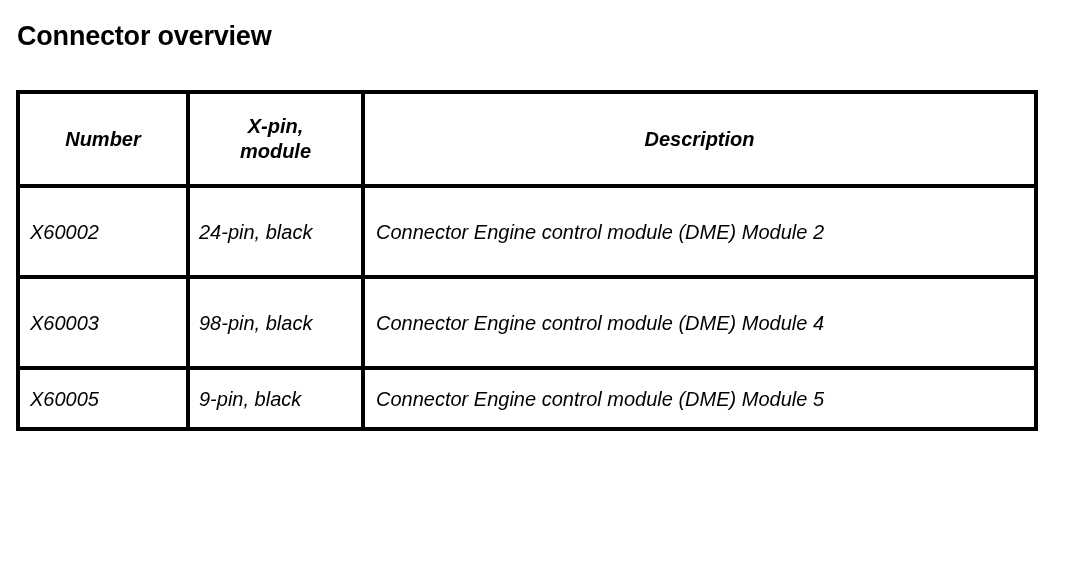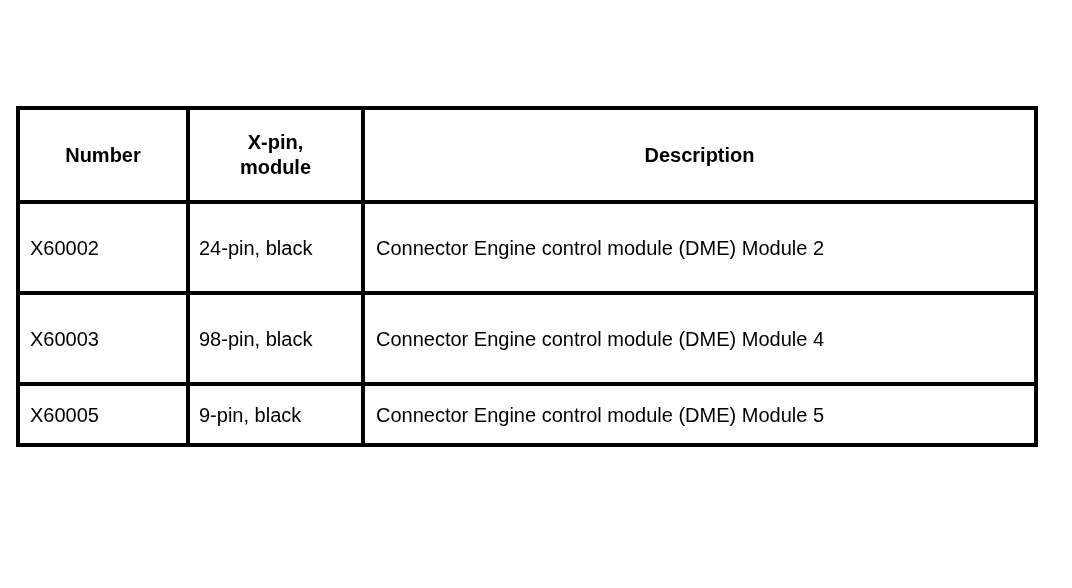--- a/index.html
+++ b/index.html
@@ -32,22 +32,23 @@
     font-weight: bold;
     line-height: 32px;
     letter-spacing: -0.2px;
     white-space: nowrap;
     color: #000000;
   }
 
   .table-wrap {
     position: absolute;
     left: 16px;
-    top: 106px;
+    top: 90px;
     width: 1018px;
+    font-style: italic;
   }
 
   table.connector-table {
     border-collapse: collapse;
     table-layout: fixed;
     width: 1018px;
     background: #ffffff;
   }
 
   table.connector-table th,
@@ -101,20 +102,21 @@
 
   
   tr.row-h-short td { height: 49px; }
   tr.row-h-tall  td { height: 79px; }
 </style>
 </head>
 <body>
 
 <div class="page">
 
+  <div class="page-title">Connector overview</div>
 
   <div class="table-wrap">
     <table class="connector-table">
       <colgroup>
         <col class="col-number">
         <col class="col-xpin">
         <col class="col-description">
       </colgroup>
       <thead>
         <tr>

